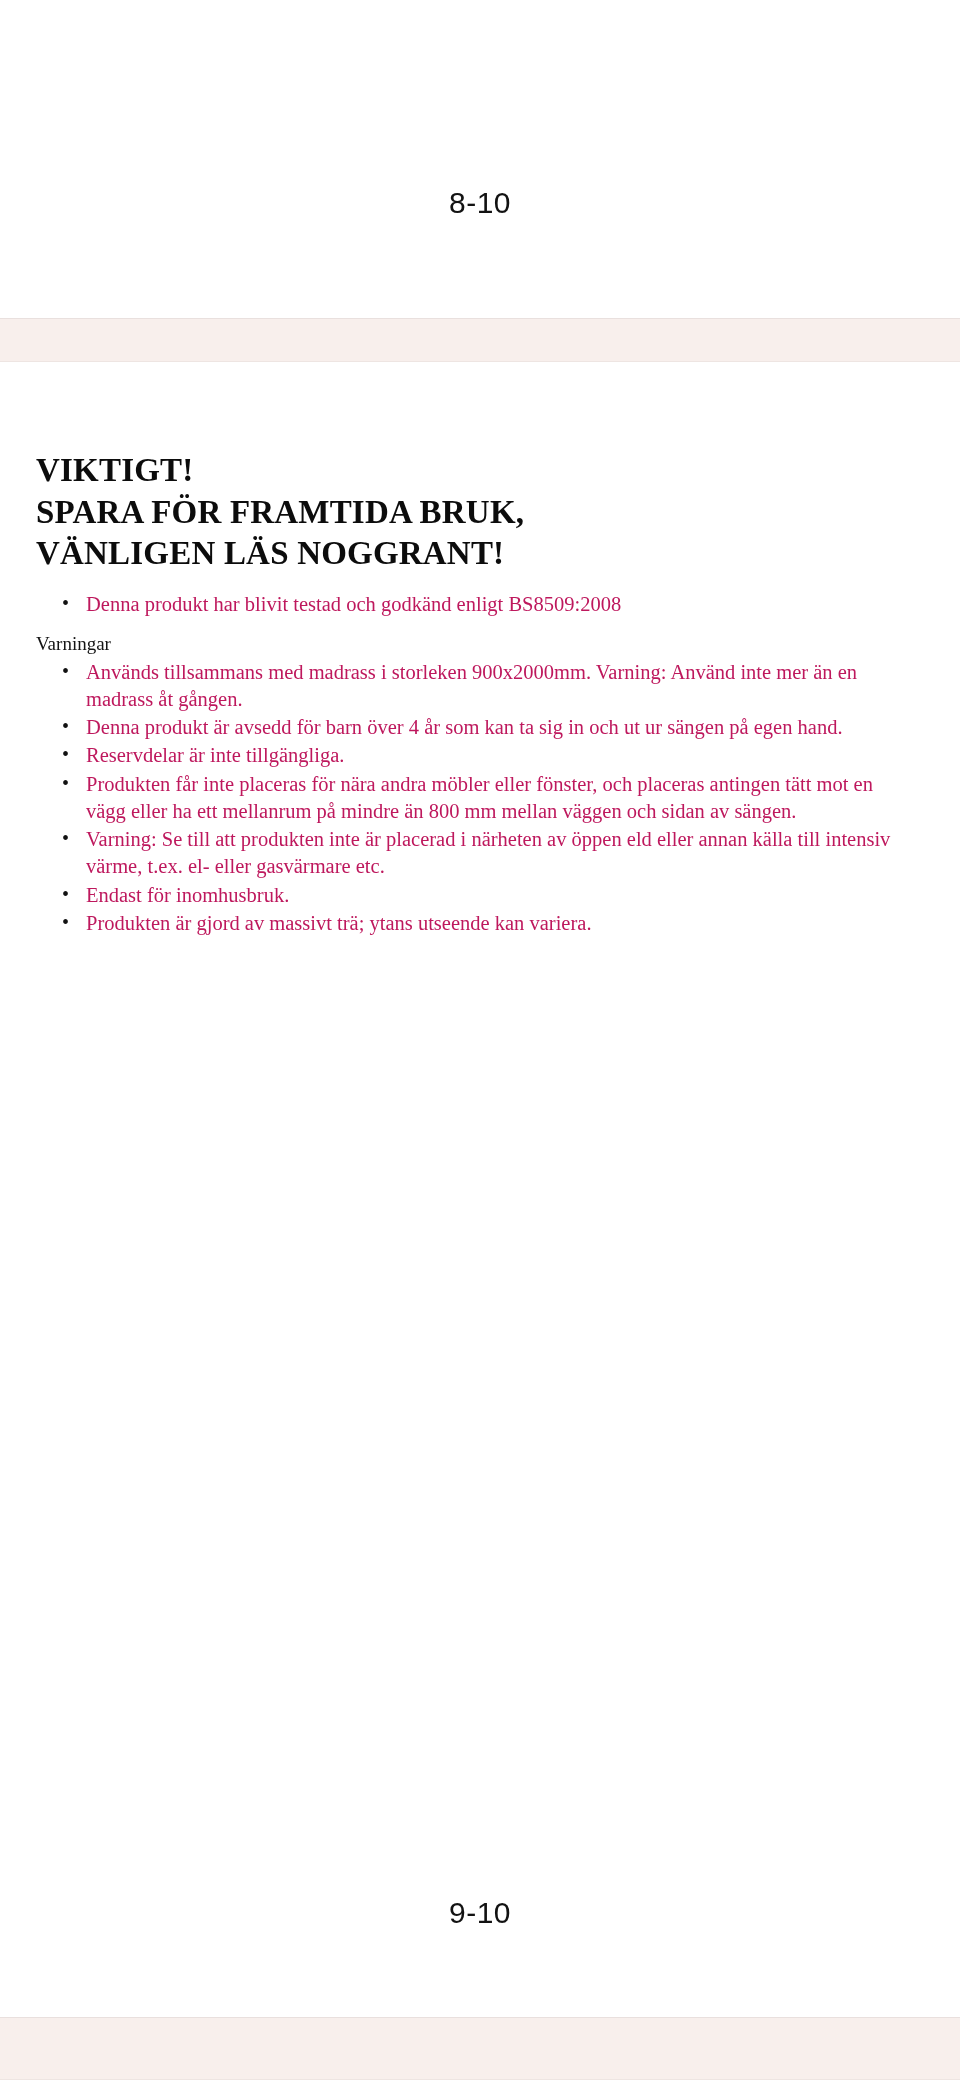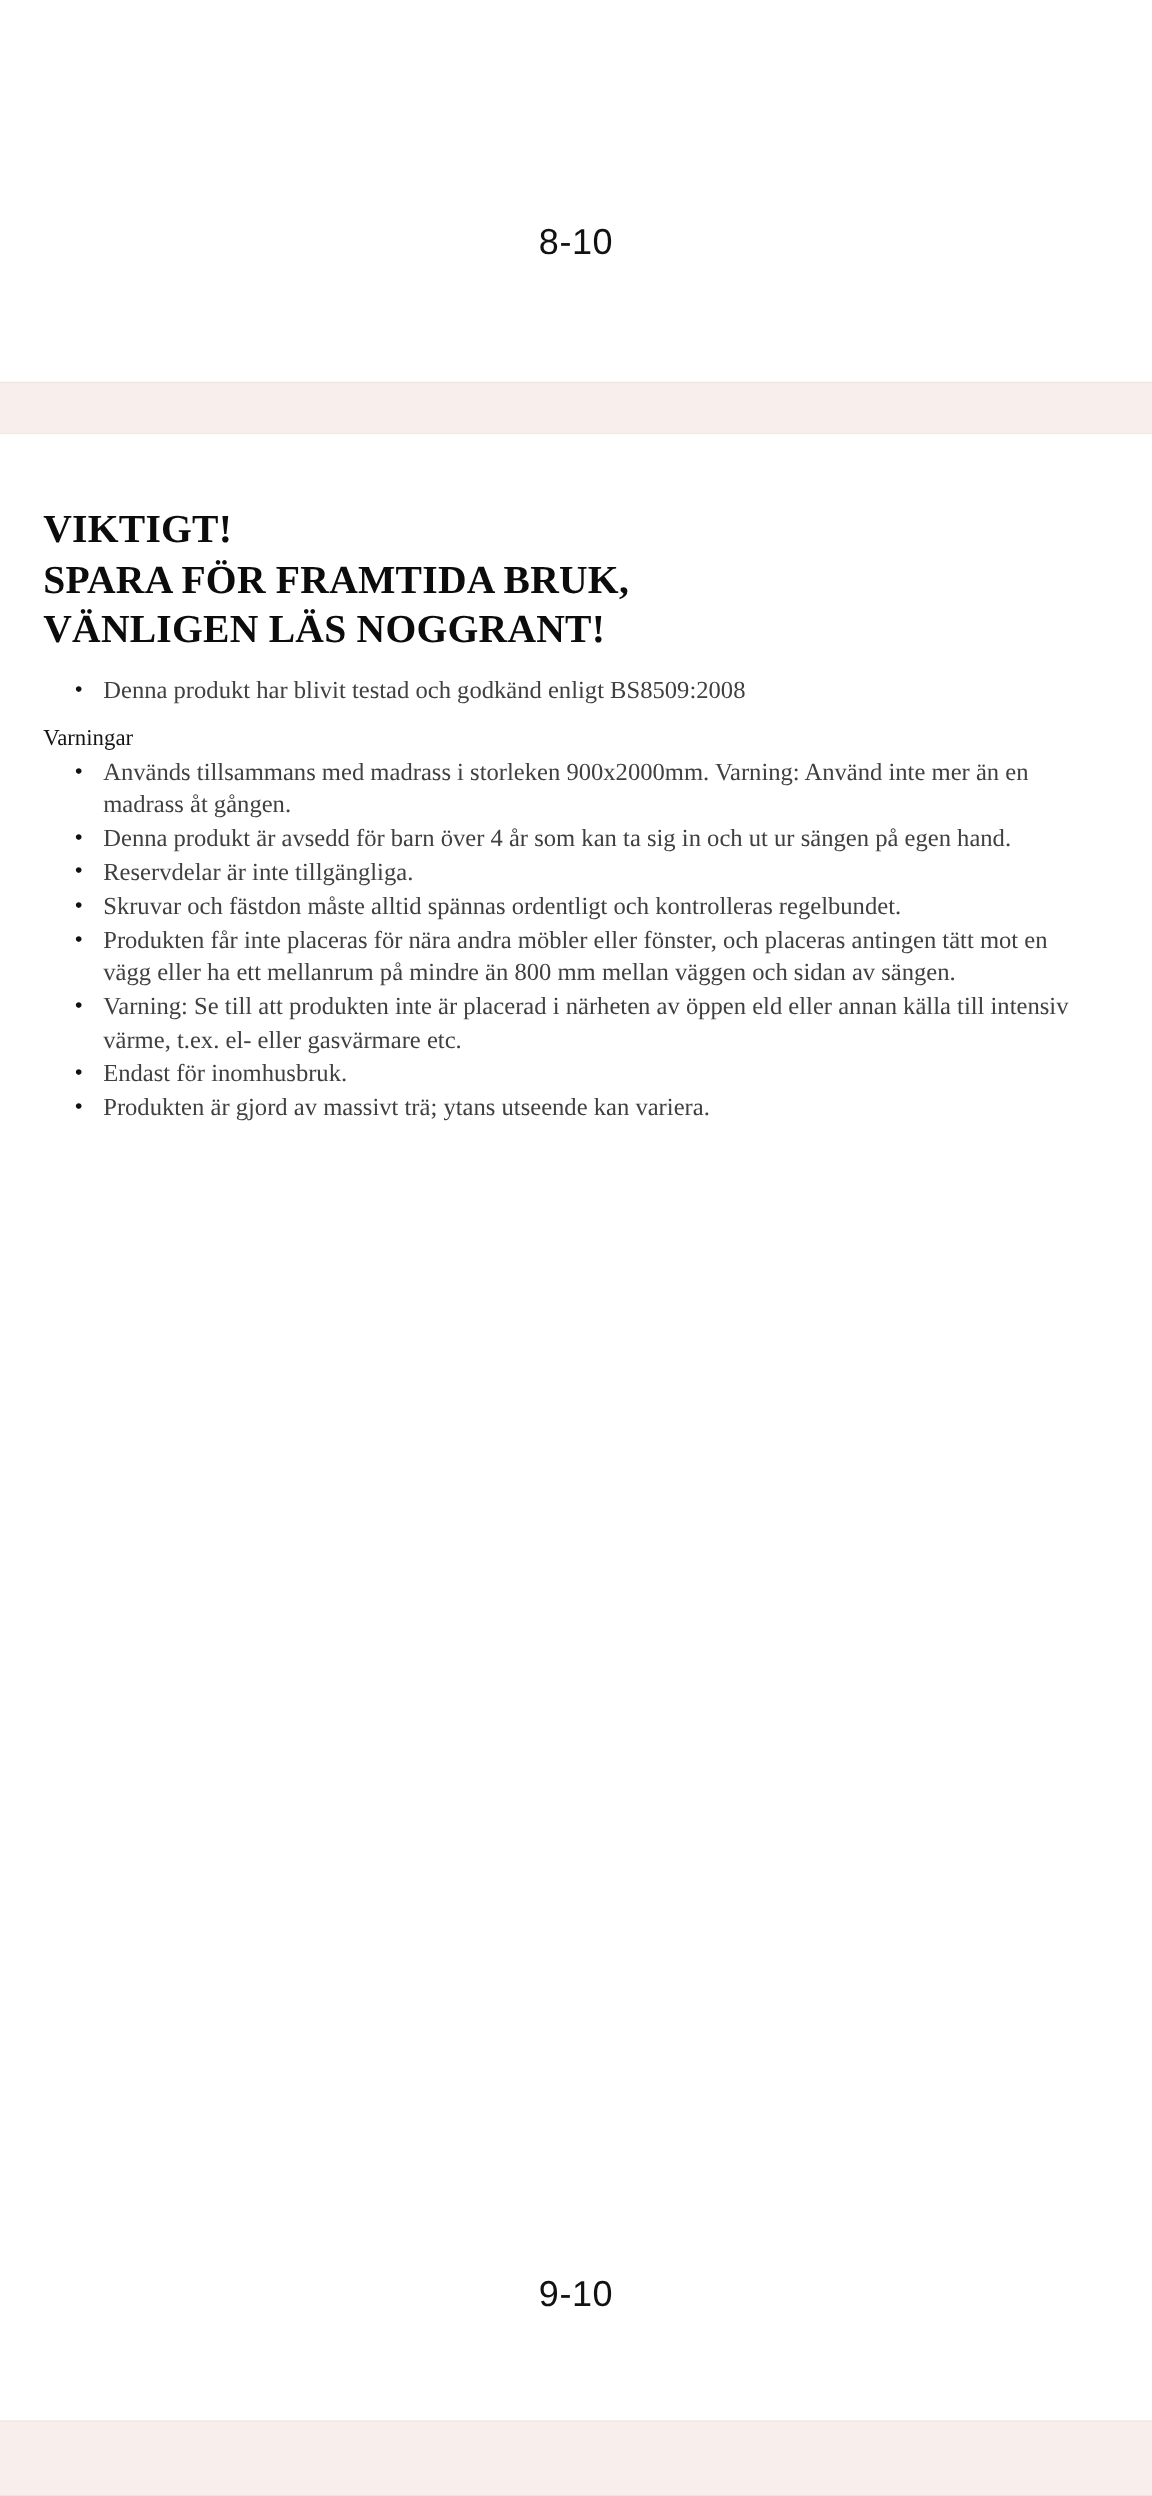--- a/index.html
+++ b/index.html
@@ -59,21 +59,21 @@
   .manual-page {
     position: absolute;
     top: 362px;
     left: 0;
     width: 960px;
     height: 1655px;
     background: #ffffff;
   }
 
   .content-inner {
-    padding: 60px 48px 0 36px;
+    padding: 88px 48px 0 36px;
   }
 
   .doc-heading {
     font-family: "Liberation Serif", serif;
     font-weight: 700;
     font-size: 33px;
     line-height: 1.26;
     color: #0c0c0c;
     margin: 0 0 16px 0;
     letter-spacing: 0.2px;
@@ -83,21 +83,21 @@
   .bullet-list {
     list-style: none;
     margin: 0;
     padding: 0;
   }
   .bullet-list > li {
     position: relative;
     padding-left: 50px;
     font-size: 20.5px;
     line-height: 1.33;
-    color: #404040;
+    color: #be185d;
     margin: 0 0 2px 0;
   }
   .bullet-list > li::before {
     content: "\2022";
     position: absolute;
     left: 26px;
     top: -1px;
     font-size: 20px;
     color: #111111;
     line-height: 1.33;
@@ -144,21 +144,20 @@
       <ul class="bullet-list intro-list">
         <li>Denna produkt har blivit testad och godkänd enligt BS8509:2008</li>
       </ul>
 
       <div class="section-label">Varningar</div>
 
       <ul class="bullet-list warnings-list">
         <li>Används tillsammans med madrass i storleken 900x2000mm. Varning: Använd inte mer än en madrass åt gången.</li>
         <li>Denna produkt är avsedd för barn över 4 år som kan ta sig in och ut ur sängen på egen hand.</li>
         <li>Reservdelar är inte tillgängliga.</li>
-        <li>Skruvar och fästdon måste alltid spännas ordentligt och kontrolleras regelbundet.</li>
         <li>Produkten får inte placeras för nära andra möbler eller fönster, och placeras antingen tätt mot en vägg eller ha ett mellanrum på mindre än 800 mm mellan väggen och sidan av sängen.</li>
         <li>Varning: Se till att produkten inte är placerad i närheten av öppen eld eller annan källa till intensiv värme, t.ex. el- eller gasvärmare etc.</li>
         <li>Endast för inomhusbruk.</li>
         <li>Produkten är gjord av massivt trä; ytans utseende kan variera.</li>
       </ul>
 
       <div class="spacer-bottom"></div>
     </div>
   </div>
 

